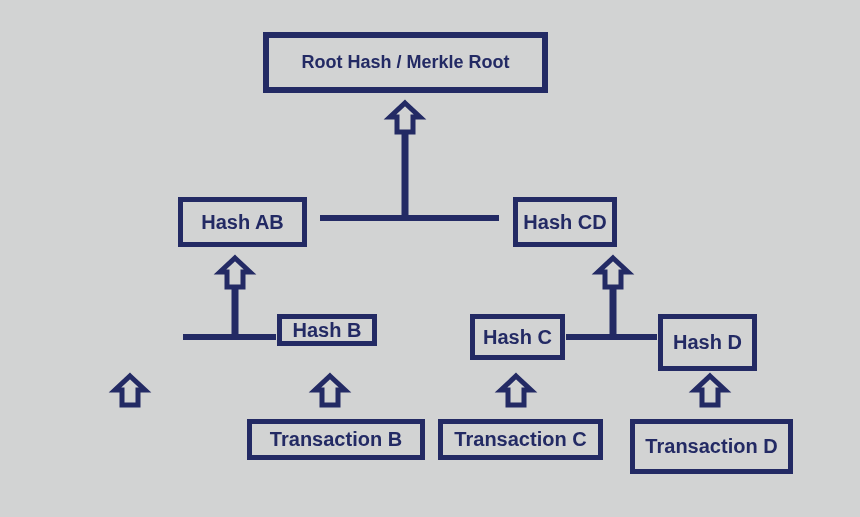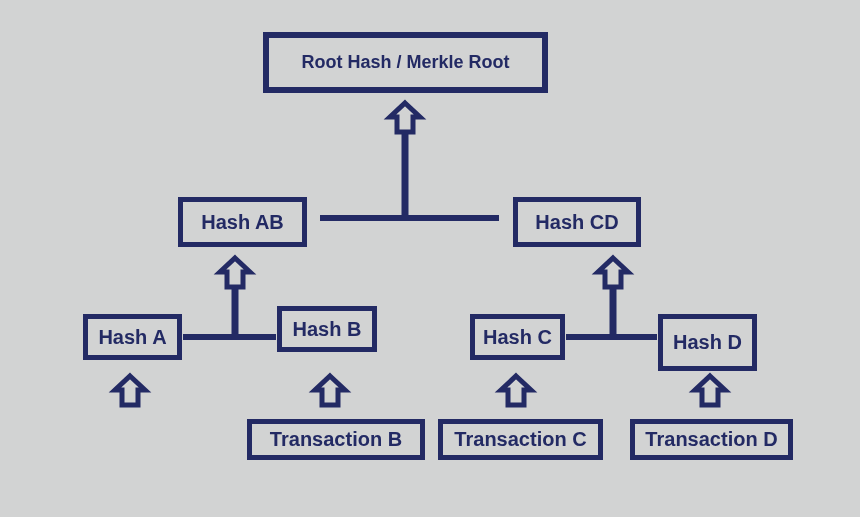--- a/index.html
+++ b/index.html
@@ -75,40 +75,37 @@
     </g>
   </svg>
 
   <div class="node root" style="left:263px;top:32px;width:285px;height:61px;">
     <span>Root Hash / Merkle Root</span>
   </div>
 
   <div class="node" style="left:178px;top:197px;width:129px;height:50px;">
     <span>Hash AB</span>
   </div>
-  <div class="node" style="left:513px;top:197px;width:128px;height:50px;">
+  <div class="node" style="left:513px;top:197px;width:104px;height:50px;">
     <span>Hash CD</span>
   </div>
 
-  <div class="node" style="left:83px;top:314px;width:99px;height:46px;">
-    <span>Hash A</span>
-  </div>
-  <div class="node" style="left:277px;top:306px;width:100px;height:46px;">
+  <div class="node" style="left:277px;top:314px;width:100px;height:32px;">
     <span>Hash B</span>
   </div>
   <div class="node" style="left:470px;top:314px;width:95px;height:46px;">
     <span>Hash C</span>
   </div>
   <div class="node" style="left:658px;top:314px;width:99px;height:57px;">
     <span>Hash D</span>
   </div>
 
   <div class="node" style="left:247px;top:419px;width:178px;height:41px;">
     <span>Transaction B</span>
   </div>
   <div class="node" style="left:438px;top:419px;width:165px;height:41px;">
     <span>Transaction C</span>
   </div>
-  <div class="node" style="left:630px;top:419px;width:163px;height:41px;">
+  <div class="node" style="left:630px;top:419px;width:163px;height:55px;">
     <span>Transaction D</span>
   </div>
 
 </div>
 
 </body></html>

